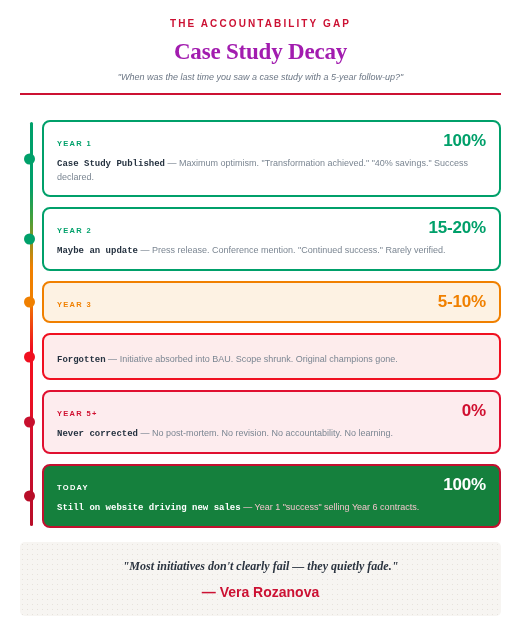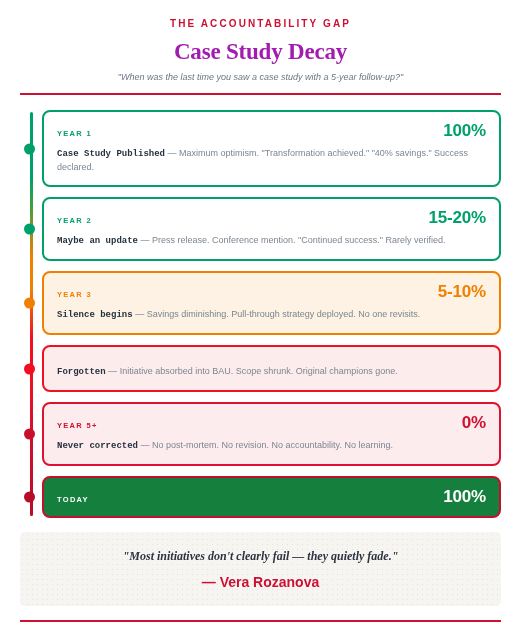--- a/index.html
+++ b/index.html
@@ -57,21 +57,21 @@
 
   .header-rule {
     height: 2px;
     background: #cc1133;
     margin-top: 11px;
   }
 
   
   .timeline {
     position: relative;
-    margin-top: 15px;
+    margin-top: 25px;
     padding-left: 22px;
     flex: 0 0 auto;
   }
 
   .spine {
     position: absolute;
     left: 10px;
     top: 2px;
     bottom: 2px;
     width: 2.5px;
@@ -244,21 +244,20 @@
             <div class="desc"><b>Maybe an update</b><span> — </span><span>Press release. Conference mention. "Continued success." Rarely verified.</span></div>
           </div>
         </div>
         <div class="node t-orange">
           <span class="dot"></span>
           <div class="card">
             <div class="card-top">
               <span class="stage">YEAR 3</span>
               <span class="metric">5-10%</span>
             </div>
-            <div class="desc"><b>Silence begins</b><span> — </span><span>Savings diminishing. Pull-through strategy deployed. No one revisits.</span></div>
           </div>
         </div>
         <div class="node t-red">
           <span class="dot"></span>
           <div class="card">
             <div class="desc"><b>Forgotten</b><span> — </span><span>Initiative absorbed into BAU. Scope shrunk. Original champions gone.</span></div>
           </div>
         </div>
         <div class="node t-darkred">
           <span class="dot"></span>
@@ -270,20 +269,21 @@
             <div class="desc"><b>Never corrected</b><span> — </span><span>No post-mortem. No revision. No accountability. No learning.</span></div>
           </div>
         </div>
         <div class="node t-solid">
           <span class="dot"></span>
           <div class="card">
             <div class="card-top">
               <span class="stage">TODAY</span>
               <span class="metric">100%</span>
             </div>
+            <div class="desc"><b>Still on website driving new sales</b><span> — </span><span>Year 1 "success" selling Year 6 contracts.</span></div>
           </div>
         </div>
       </div>
   </div>
 
   <div class="quote-box">
     <div class="quote-text">"Most initiatives don't clearly fail — they quietly fade."</div>
     <div class="quote-author">— Vera Rozanova</div>
   </div>
 

